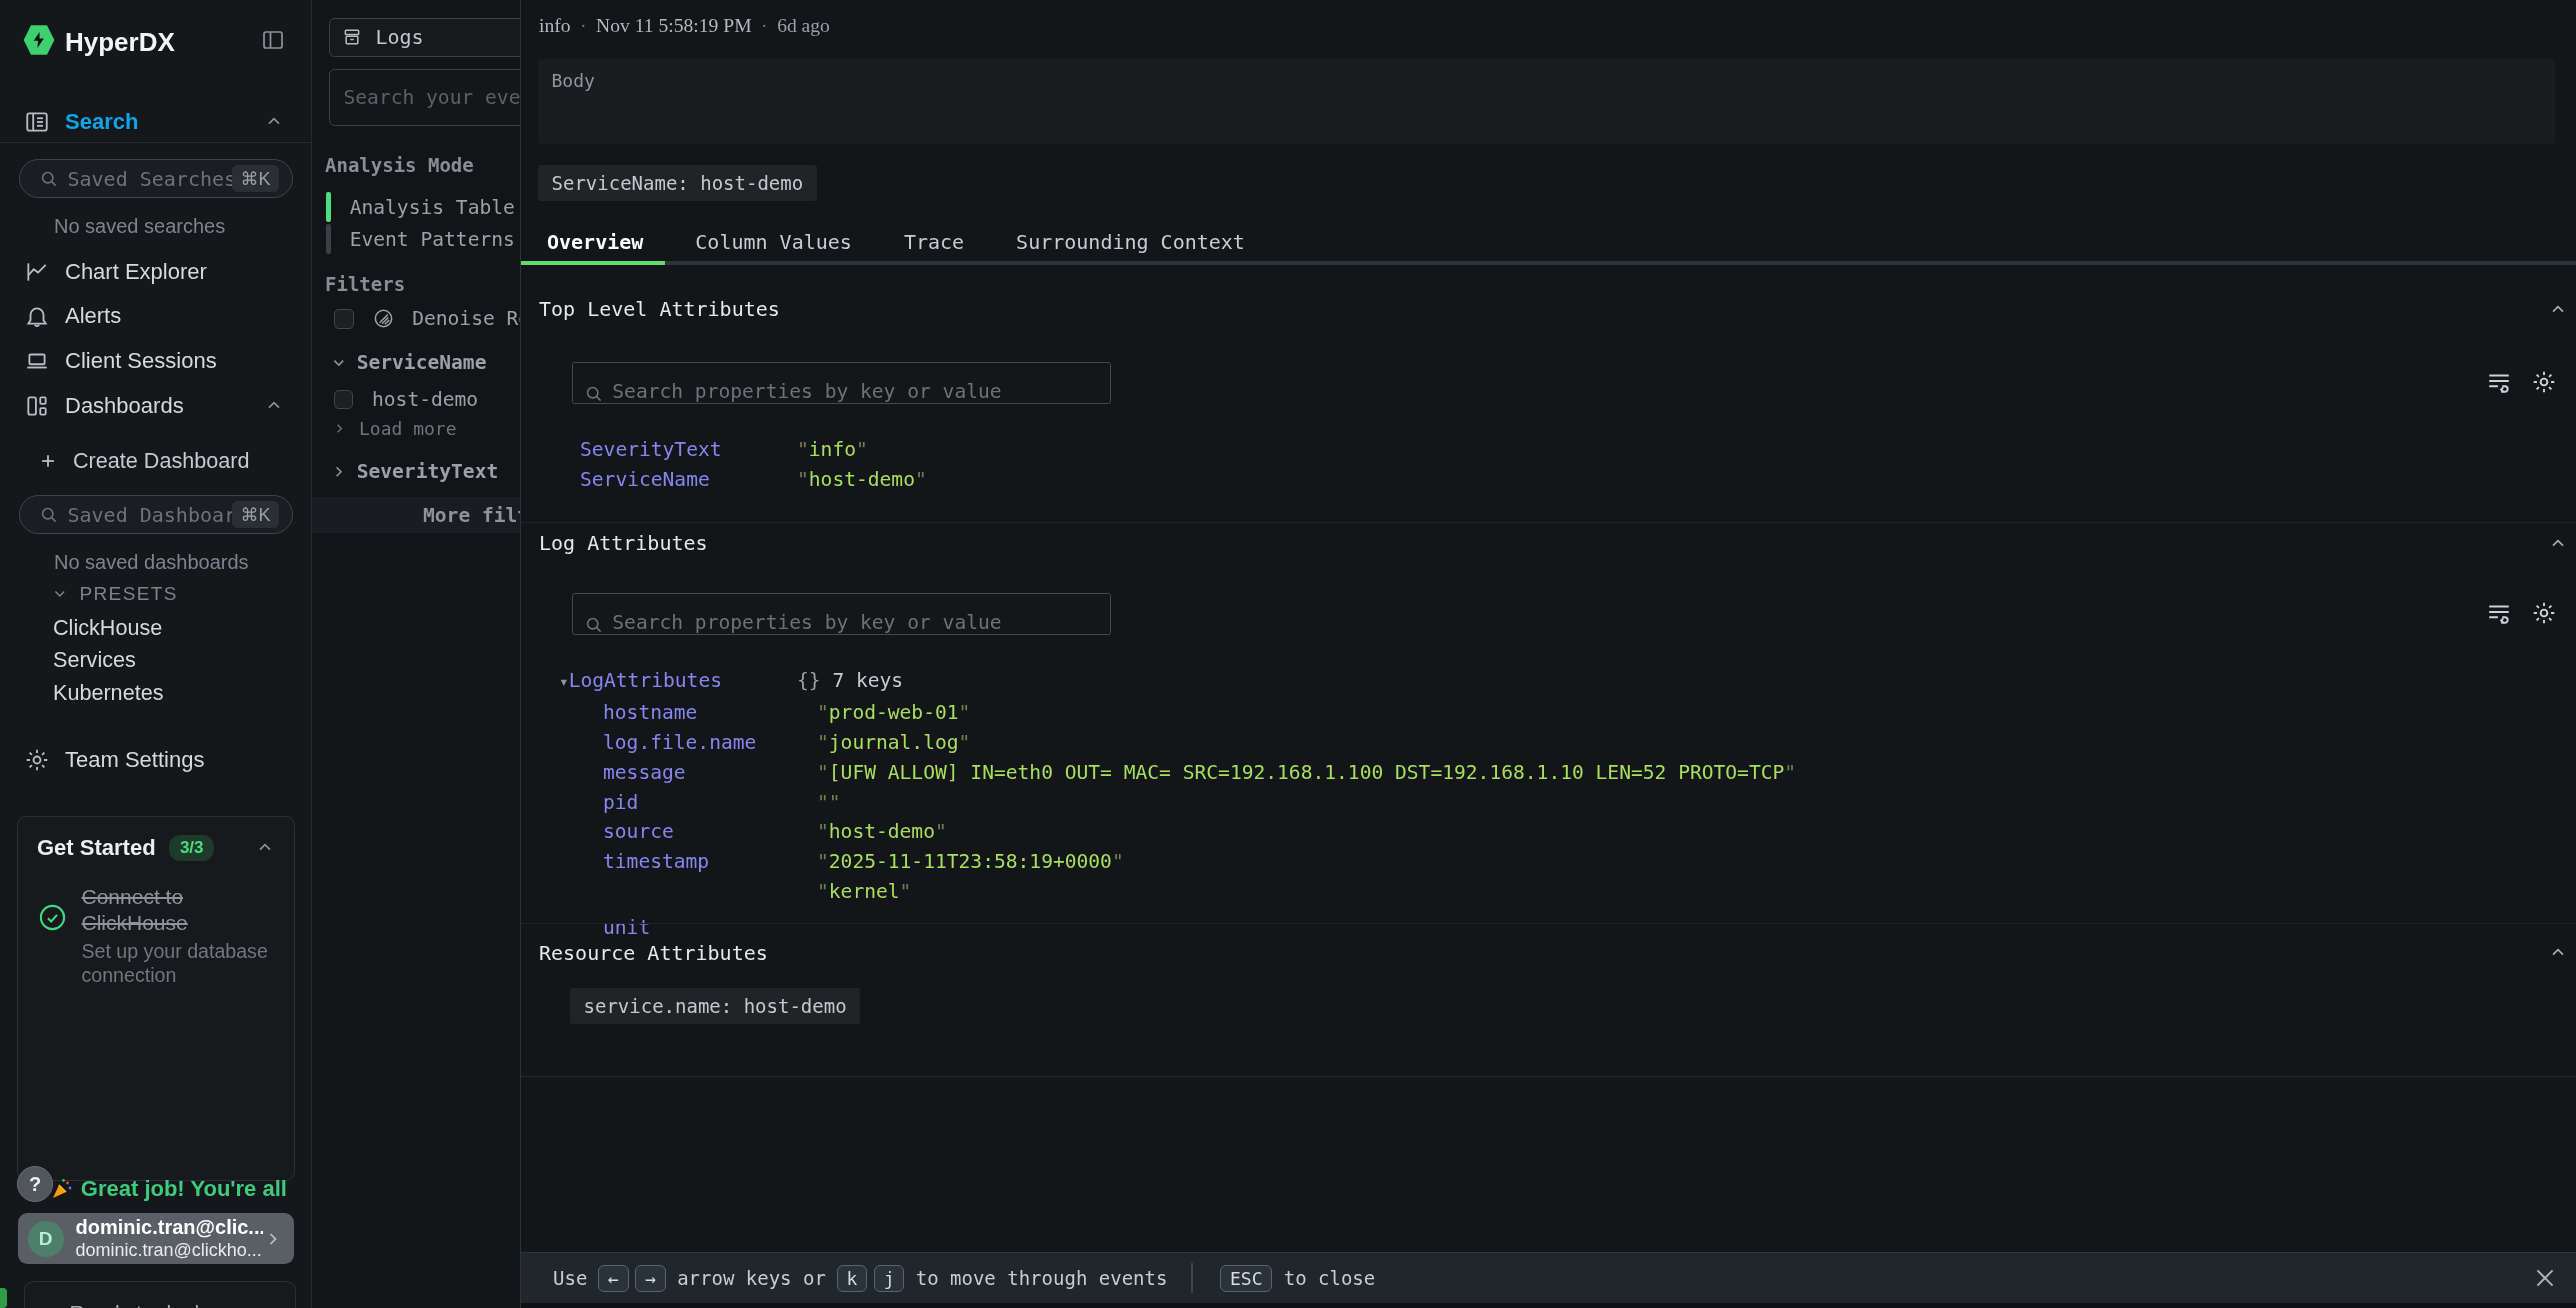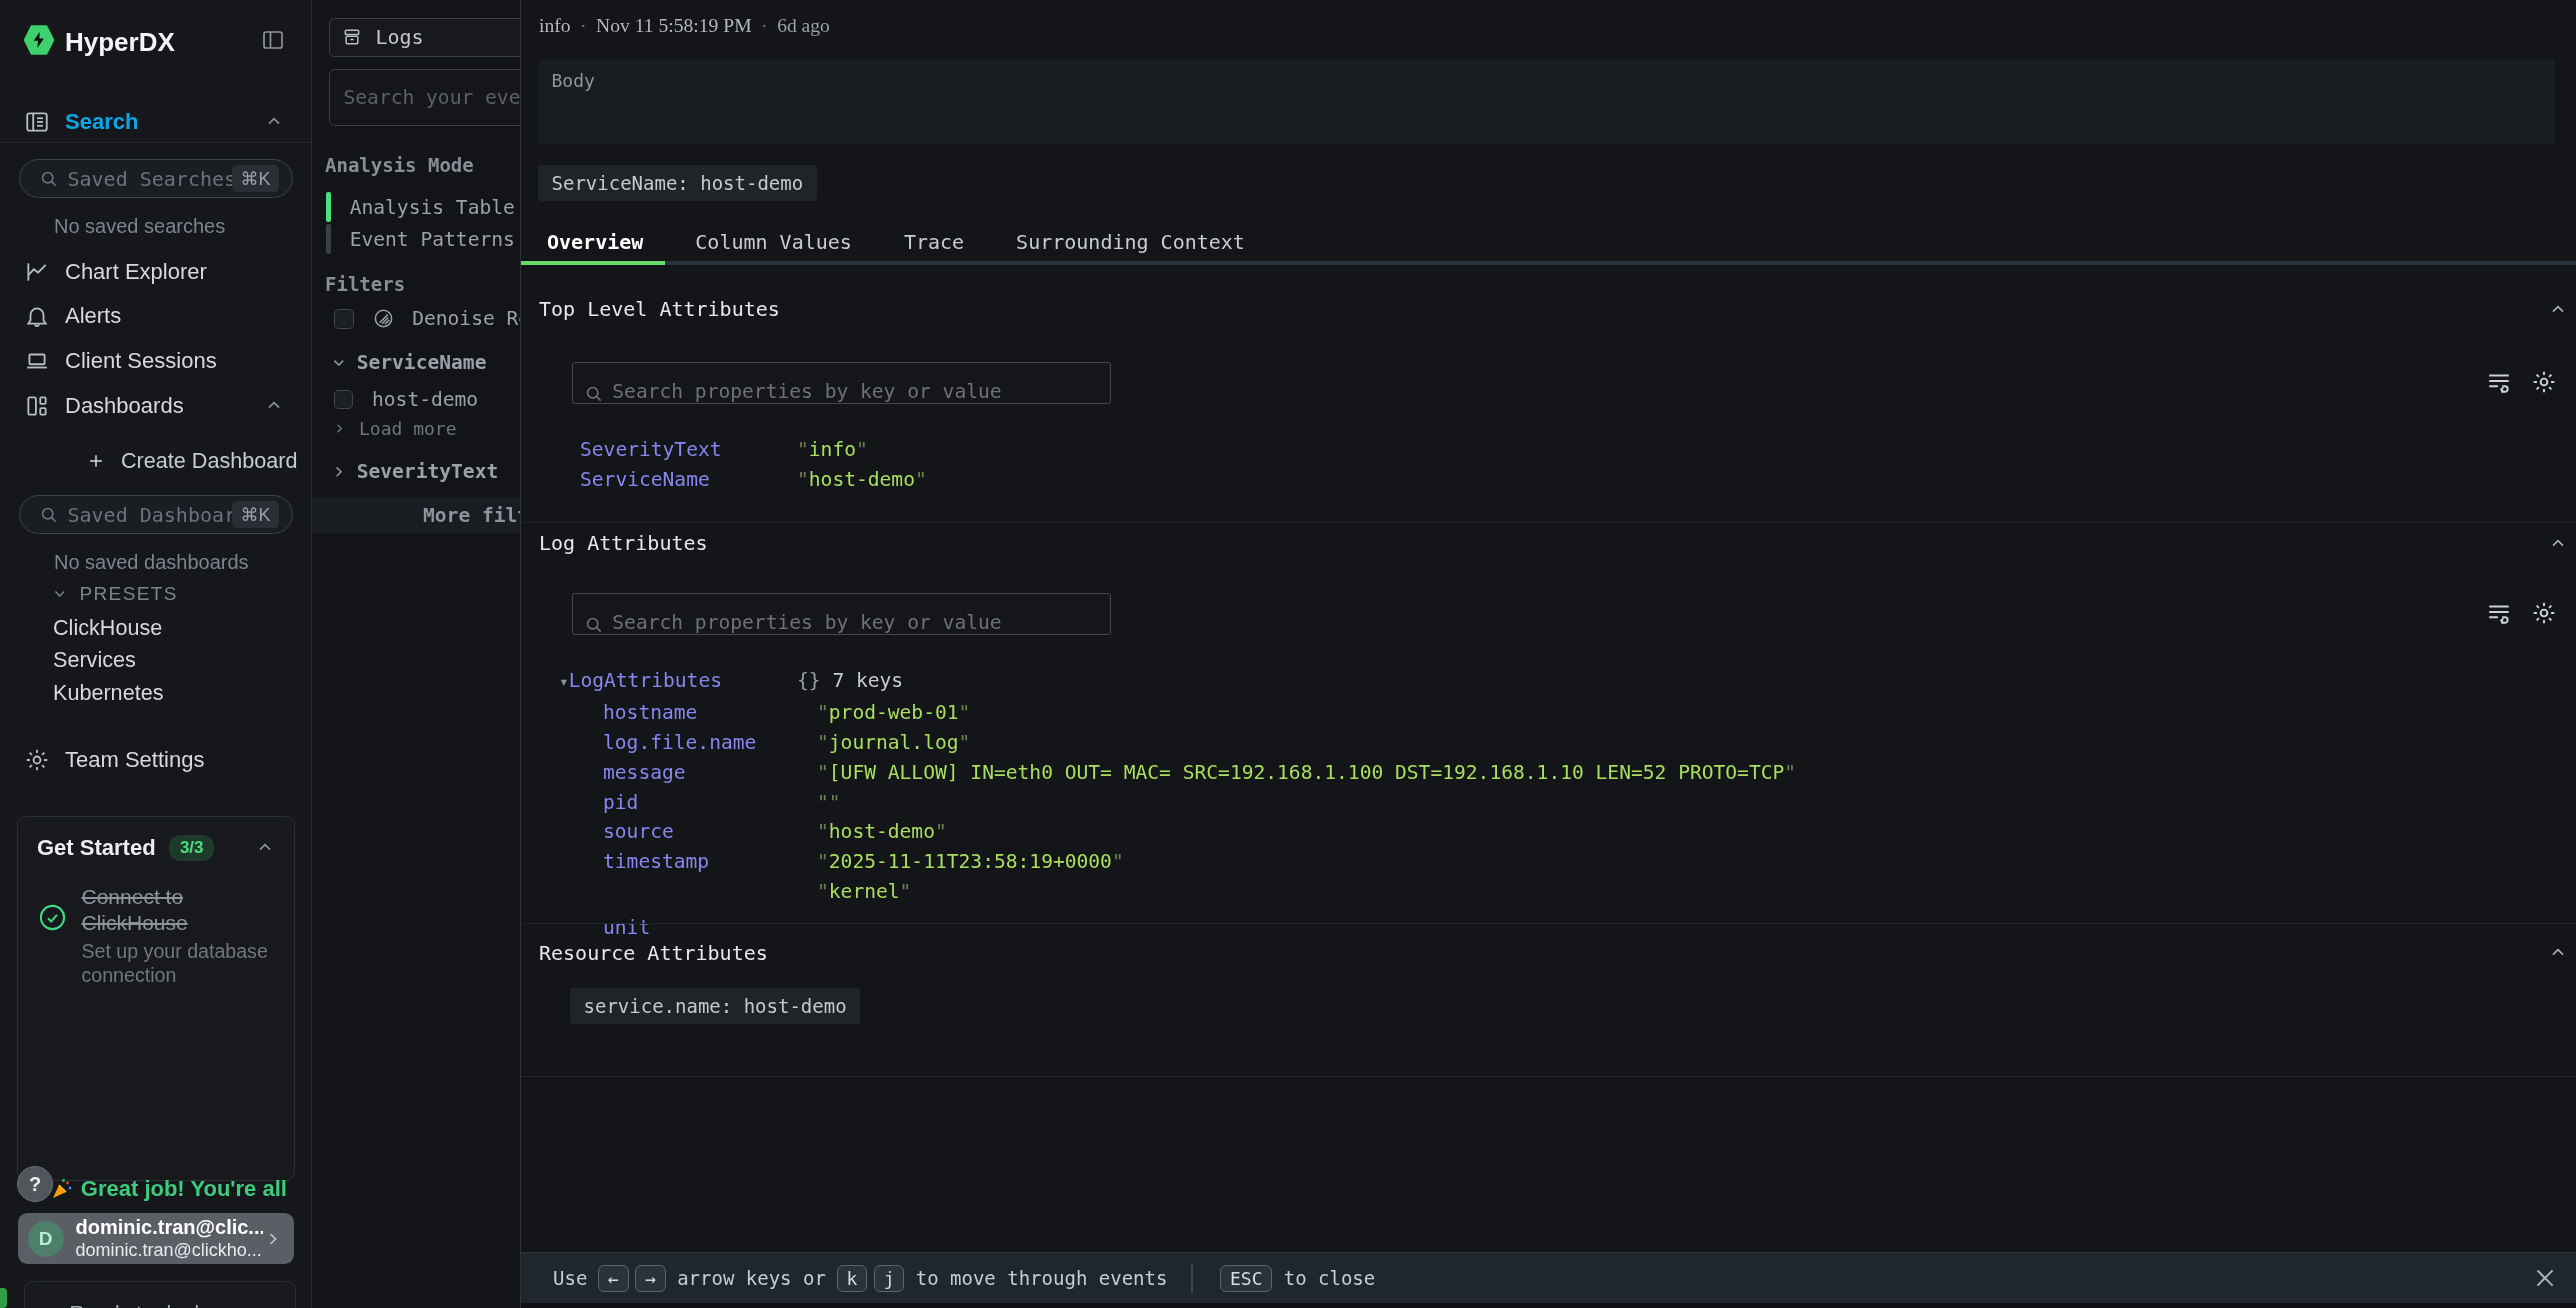--- a/index.html
+++ b/index.html
@@ -226,21 +226,21 @@
           </svg>
       </span>
       <span class="nlabel">Dashboards</span>
       <span class="nchev">
         <svg width="20" height="20" viewBox="0 0 24 24" fill="none" stroke="currentColor" stroke-width="2">
             <polyline points="6,14 12,8 18,14"></polyline>
           </svg>
       </span>
     </div>
 
-    <div class="nav-item" style="top:442px;margin-left:48px;">
+    <div class="nav-item" style="top:442px;">
       <span class="nicon" style="margin-left:38px;">
         <svg width="20" height="20" viewBox="0 0 24 24" fill="none" stroke="#c6ccd2" stroke-width="2">
             <line x1="12" y1="5" x2="12" y2="19"></line>
             <line x1="5" y1="12" x2="19" y2="12"></line>
           </svg>
       </span>
       <span class="nlabel" style="font-size:21.6px; color:#c6ccd2;">Create Dashboard</span>
     </div>
 
     <div class="pill" style="top:495px;">

